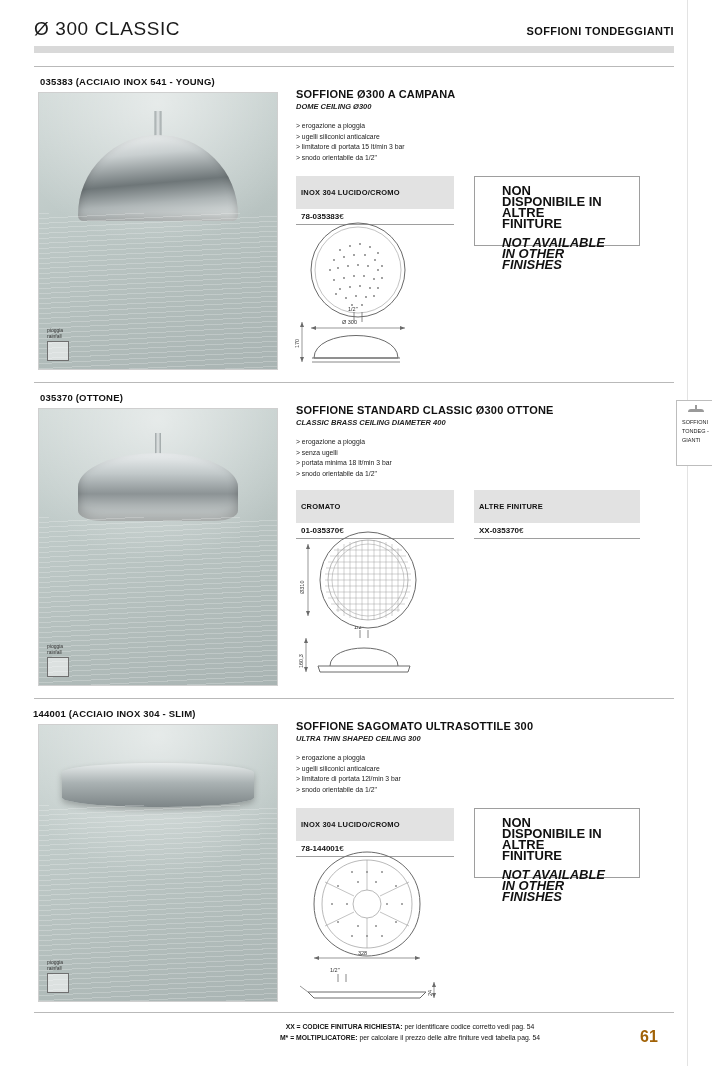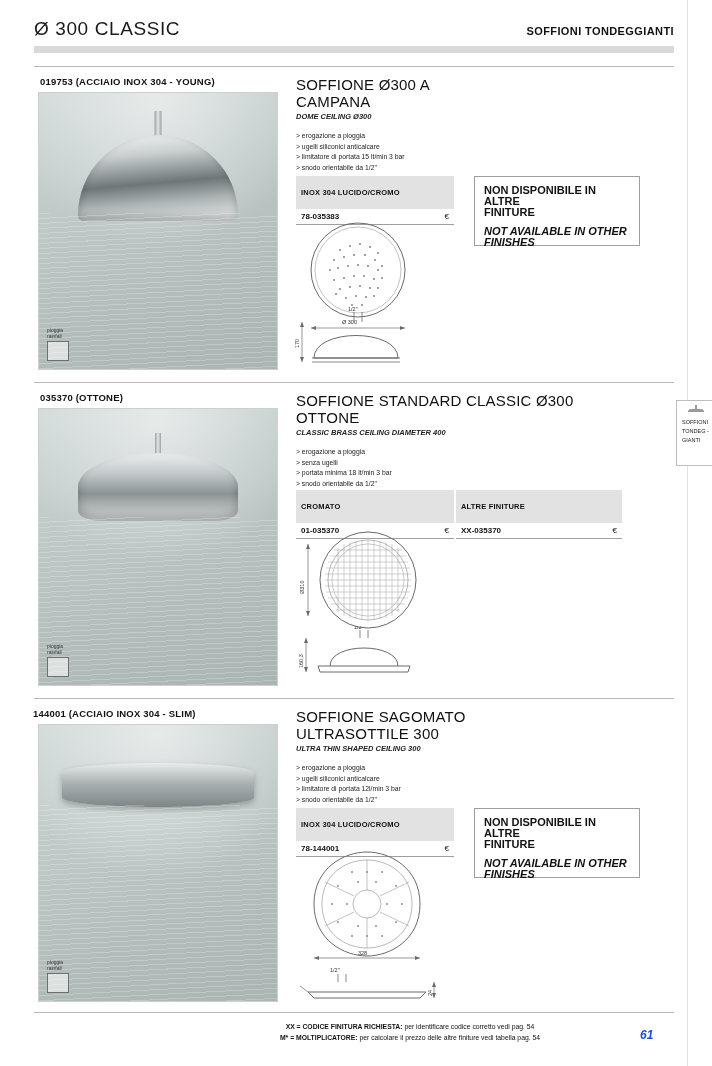--- a/index.html
+++ b/index.html
@@ -117,50 +117,50 @@
     box-shadow: inset 0 -5px 10px rgba(0,0,0,.25);
   }
   .slimHead {
     position:absolute; left:50%; transform:translateX(-50%);
     background: linear-gradient(180deg,#e8ecec 0%, #aab2b3 45%, #7d8587 100%);
     border-radius: 50%/22%;
     box-shadow: 0 3px 6px rgba(0,0,0,.25);
   }
 
   
-  .prod-title { font-size: 15px; font-weight: normal; letter-spacing:.2px; }
+  .prod-title { font-size: 11px; font-weight: bold; letter-spacing:.2px;margin-top:12px; }
   .prod-sub { font-size: 7.5px; font-style: italic; font-weight: bold; color:#222; margin-top:2px; }
   .feature { font-size: 6.8px; color:#222; line-height: 10.5px; }
 
   .price-head {
     background: #e2e2e2; font-size: 7.5px; font-weight: bold; color:#111;
     padding: 12px 5px; letter-spacing:.2px;
   }
   .price-row {
-    display:flex; justify-content:space-between; align-items:baseline;
+    display:flex; align-items:baseline;
     border-bottom: 1px solid #9e9e9e;
     font-size: 8px; font-weight: bold; padding: 3px 5px 3px 5px; color:#111;
   }
   .euro { font-weight: normal; font-size: 8px; }
 
   .notebox {
-    border: 1px solid #9e9e9e; padding: 8px 9px; font-size: 11px; line-height: 11px; color:#111;
+    border: 1px solid #9e9e9e; padding: 8px 27px; font-size: 13px; line-height: 11px; color:#111;
   }
   .notebox .it { font-style: italic; font-weight: bold; }
   .notebox .ro { font-weight: bold; }
 
   
   .tech { position:absolute; }
   .dim { font-size: 5.5px; fill: #333; font-family: "Liberation Sans", sans-serif; }
 
   
   .footer-rule { position:absolute; left:34px; top:1012px; width:640px; height:1px; background:#b9b9b9; }
   .footer { position:absolute; left:200px; top:1022px; width:420px; font-size:6.8px; line-height:10.5px; text-align:center; color:#111;}
   .footer b { font-weight:bold; }
-  .pagenum { position:absolute; left:640px; top:1028px; font-size:12px; font-weight:bold; color:#1d4ed8;font-style:italic; }
+  .pagenum { position:absolute; left:640px; top:1028px; font-size:16px; font-weight:bold; color:#a16207; }
 </style>
 </head>
 <body>
 
 <div class="page">
 
   <div class="page-divider"></div>
 
   <div class="header">
     <div class="header-left">Ø 300 CLASSIC</div>
@@ -170,21 +170,21 @@
 
   <div class="side-tab">
     <span class="tabicon"></span>
     <div>SOFFIONI</div>
     <div>TONDEG -</div>
     <div>GIANTI</div>
   </div>
 
   <div class="block-rule" style="top:66px;"></div>
 
-  <div class="code-title" style="position:absolute;left:40px;top:76px;">019753 (ACCIAIO INOX 304 - YOUNG)</div>
+  <div class="code-title" style="position:absolute;left:40px;top:76px;">035383 (ACCIAIO INOX 541 - YOUNG)</div>
 
   <div class="photo" style="left:38px;top:92px;width:240px;height:278px;">
     <div class="glow"></div>
     <div class="stem" style="top:18px;width:7px;height:26px;"></div>
     <div class="dome" style="top:42px;width:160px;height:86px;"></div>
     <div class="rain" style="top:120px;"></div>
     <div class="badge">
       <div>pioggia</div>
       <div>rainfall</div>
       <div class="bx"></div>
@@ -304,21 +304,21 @@
   </div>
 
   <div style="position:absolute;left:296px;top:490px;width:158px;">
     <div class="price-head">CROMATO</div>
     <div class="price-row">
       <span>01-035370</span>
       <span class="euro">€</span>
     </div>
   </div>
 
-  <div style="position:absolute;left:456px;top:490px;width:166px;">
+  <div style="position:absolute;left:474px;top:490px;width:166px;">
     <div class="price-head">ALTRE FINITURE</div>
     <div class="price-row">
       <span>XX-035370</span>
       <span class="euro">€</span>
     </div>
   </div>
 
   <svg class="tech" style="left:290px;top:524px;" width="190" height="112" viewBox="0 0 190 112">
     <circle cx="78" cy="56" r="48" fill="none" stroke="#6a6a6a" stroke-width="1"></circle>
     <circle cx="78" cy="56" r="40" fill="none" stroke="#8a8a8a" stroke-width="0.6"></circle>

